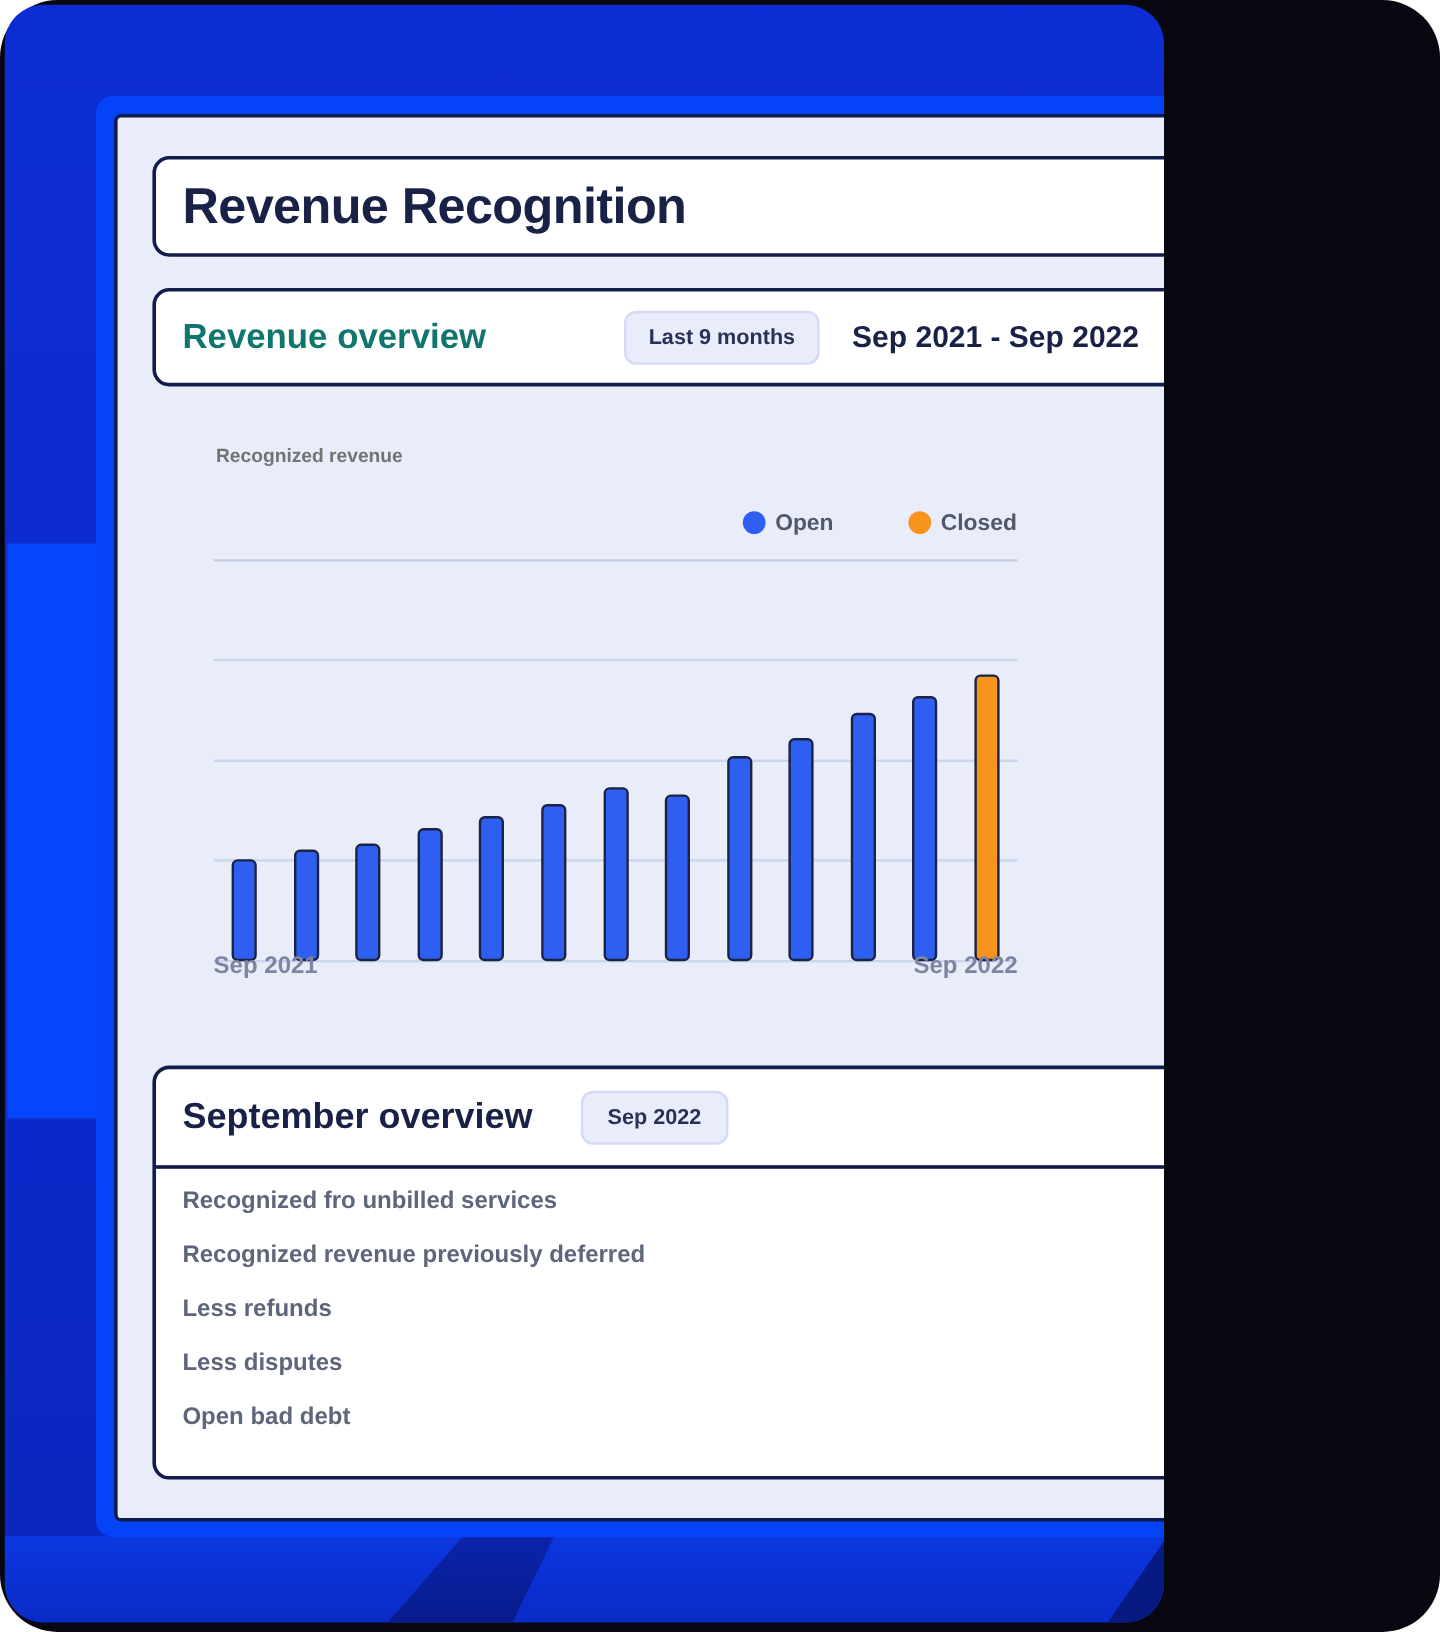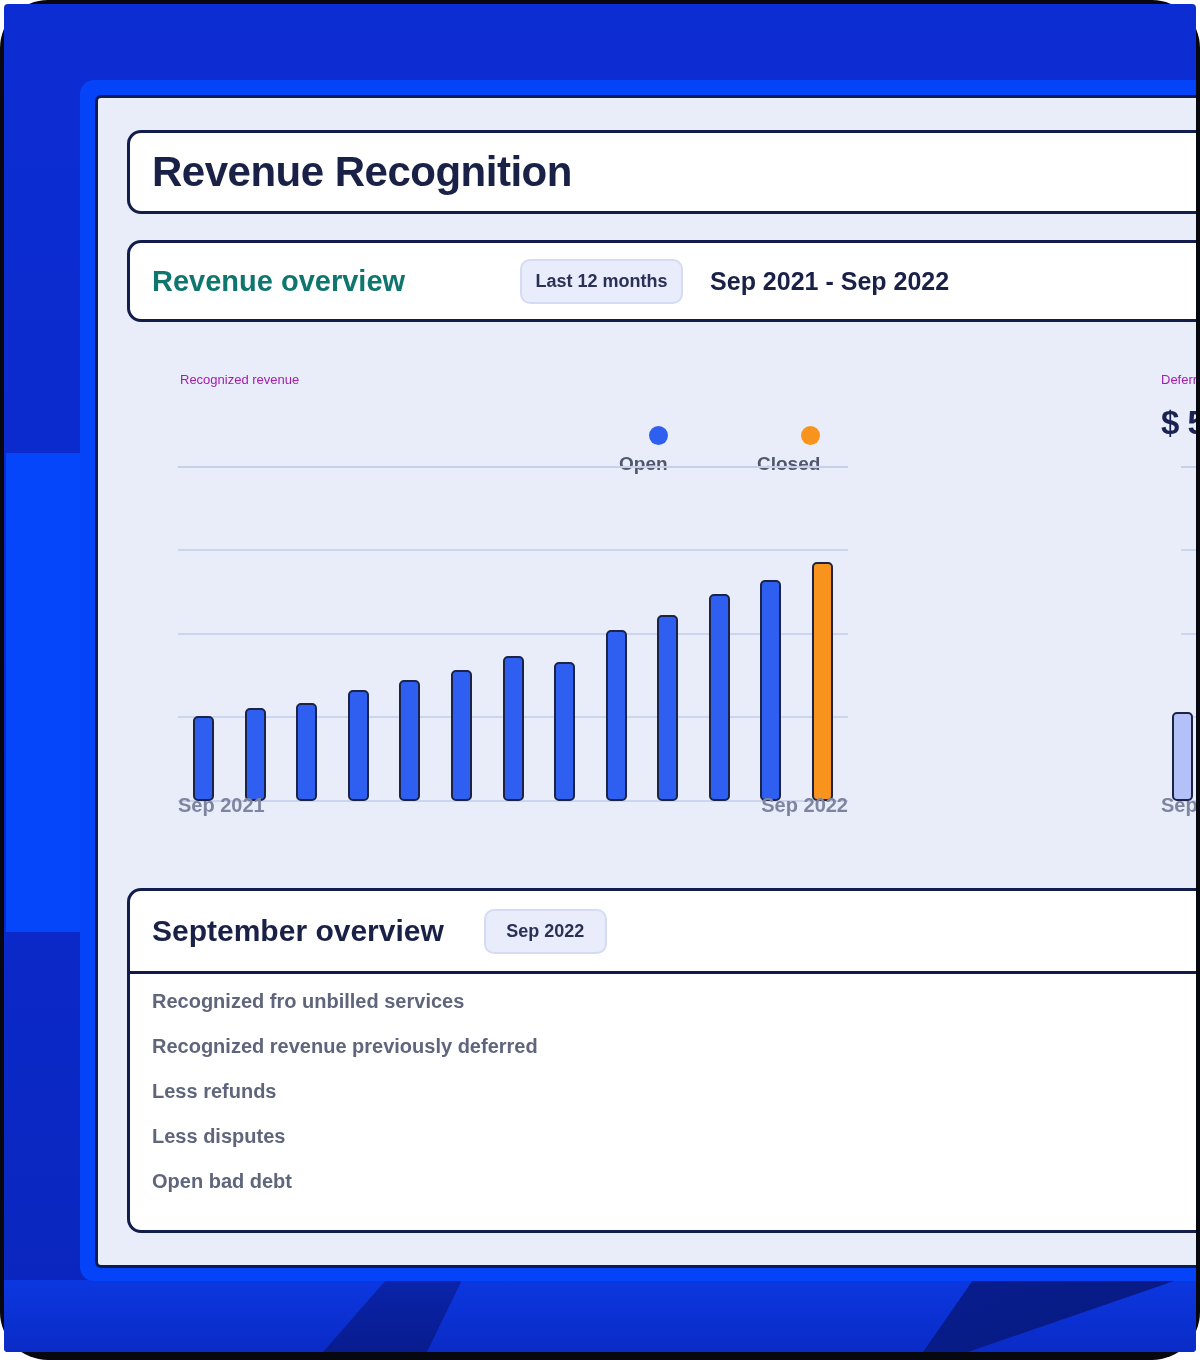--- a/index.html
+++ b/index.html
@@ -2,22 +2,22 @@
 <html><head>
 <meta charset="utf-8">
 <style>
   * { margin:0; padding:0; box-sizing:border-box; }
   html,body { width:1200px; height:1360px; }
   body { position:relative; overflow:hidden; background:#ffffff;
          font-family:"Liberation Sans", sans-serif; }
 
   
   .shadow-layer { position:absolute; inset:0; border-radius:48px; background:#06070f; }
-  .frame { position:absolute; left:4px; top:4px; width:1192px; height:1348px;
-           border-radius:4px; overflow:hidden;
+  .frame { position:absolute; left:4px; top:4px; width:966px; height:1348px;
+           border-radius:32px; overflow:hidden;
            background:linear-gradient(180deg,#0c2dd3 0%,#0b29c8 70%,#0a26bd 100%); }
   .left-accent { position:absolute; left:2px; top:449px; width:76px; height:479px;
                  background:#0546fa; }
   .band { position:absolute; left:0; right:0; top:1276px; bottom:0;
           background:linear-gradient(180deg,#0c37e0 0%,#0a2bc6 100%); }
   .band .wedge-a { position:absolute; inset:0;
       background:linear-gradient(180deg,#0a24ab 0%,#081c8e 100%);
       clip-path:polygon(382px 0, 458px 0, 423px 100%, 319px 100%); }
   .band .wedge-b { position:absolute; inset:0;
       background:linear-gradient(160deg,#0a24ab 0%,#07197f 100%);
@@ -38,25 +38,25 @@
 
   .overview-card { top:142px; height:82px; display:flex; align-items:center; }
   .overview-title { margin-left:22px; font-size:29px; font-weight:700; color:#0f766e; }
   .pill { background:#e9ecfb; border:2px solid #d5dbf4; border-radius:10px;
           color:#2a3154; font-weight:600; display:flex; align-items:center;
           justify-content:center; }
   .period-pill { margin-left:115px; width:163px; height:45px; font-size:18px; }
   .period-range { margin-left:27px; font-size:25px; font-weight:700; color:#1a2147; }
 
   
-  .chart-label { position:absolute; font-size:13px; font-weight:400; color:#a21caf; }
+  .chart-label { position:absolute; font-size:16px; font-weight:700; color:#737373; }
   .chart-value { position:absolute; font-size:33px; font-weight:700; color:#1a2251;
                  letter-spacing:-0.5px; }
-  .legend-item { position:absolute; top:328px; display:flex; align-items:flex-end;
-                 gap:8px; cursor:default;flex-direction:column; }
+  .legend-item { position:absolute; top:328px; display:flex; align-items:flex-start;
+                 gap:8px; cursor:default; }
   .legend-dot { width:19px; height:19px; border-radius:50%; }
   .legend-text { font-size:19px; font-weight:700; color:#51586e; }
   .hdivider { position:absolute; height:2px; background:#c7cfe9; }
 
   .plot { position:absolute; top:452px; height:251px; }
   .gridline { position:absolute; left:0; right:0; height:2px; background:#ccd5ee; }
   .bar { position:absolute; bottom:0; width:21px; border:2.5px solid #1b2447;
          border-radius:5px; }
   .x-axis { position:absolute; top:696px; display:flex;
             justify-content:space-between; }
@@ -86,21 +86,21 @@
   <div class="bezel"></div>
 
   <div class="panel">
 
     <div class="card title-card">
       <div class="page-title">Revenue Recognition</div>
     </div>
 
     <div class="card overview-card">
       <div class="overview-title">Revenue overview</div>
-      <button class="pill period-pill">Last 12 months</button>
+      <button class="pill period-pill">Last 9 months</button>
       <div class="period-range">Sep 2021 - Sep 2022</div>
     </div>
 
     <div class="chart-label" style="left:82px; top:274px;">Recognized revenue</div>
 
     <div class="legend-item" style="left:521px;">
       <span class="legend-dot" style="background:#2e5ff0;"></span>
       <span class="legend-text">Open</span>
     </div>
     <div class="legend-item" style="left:659px;">

